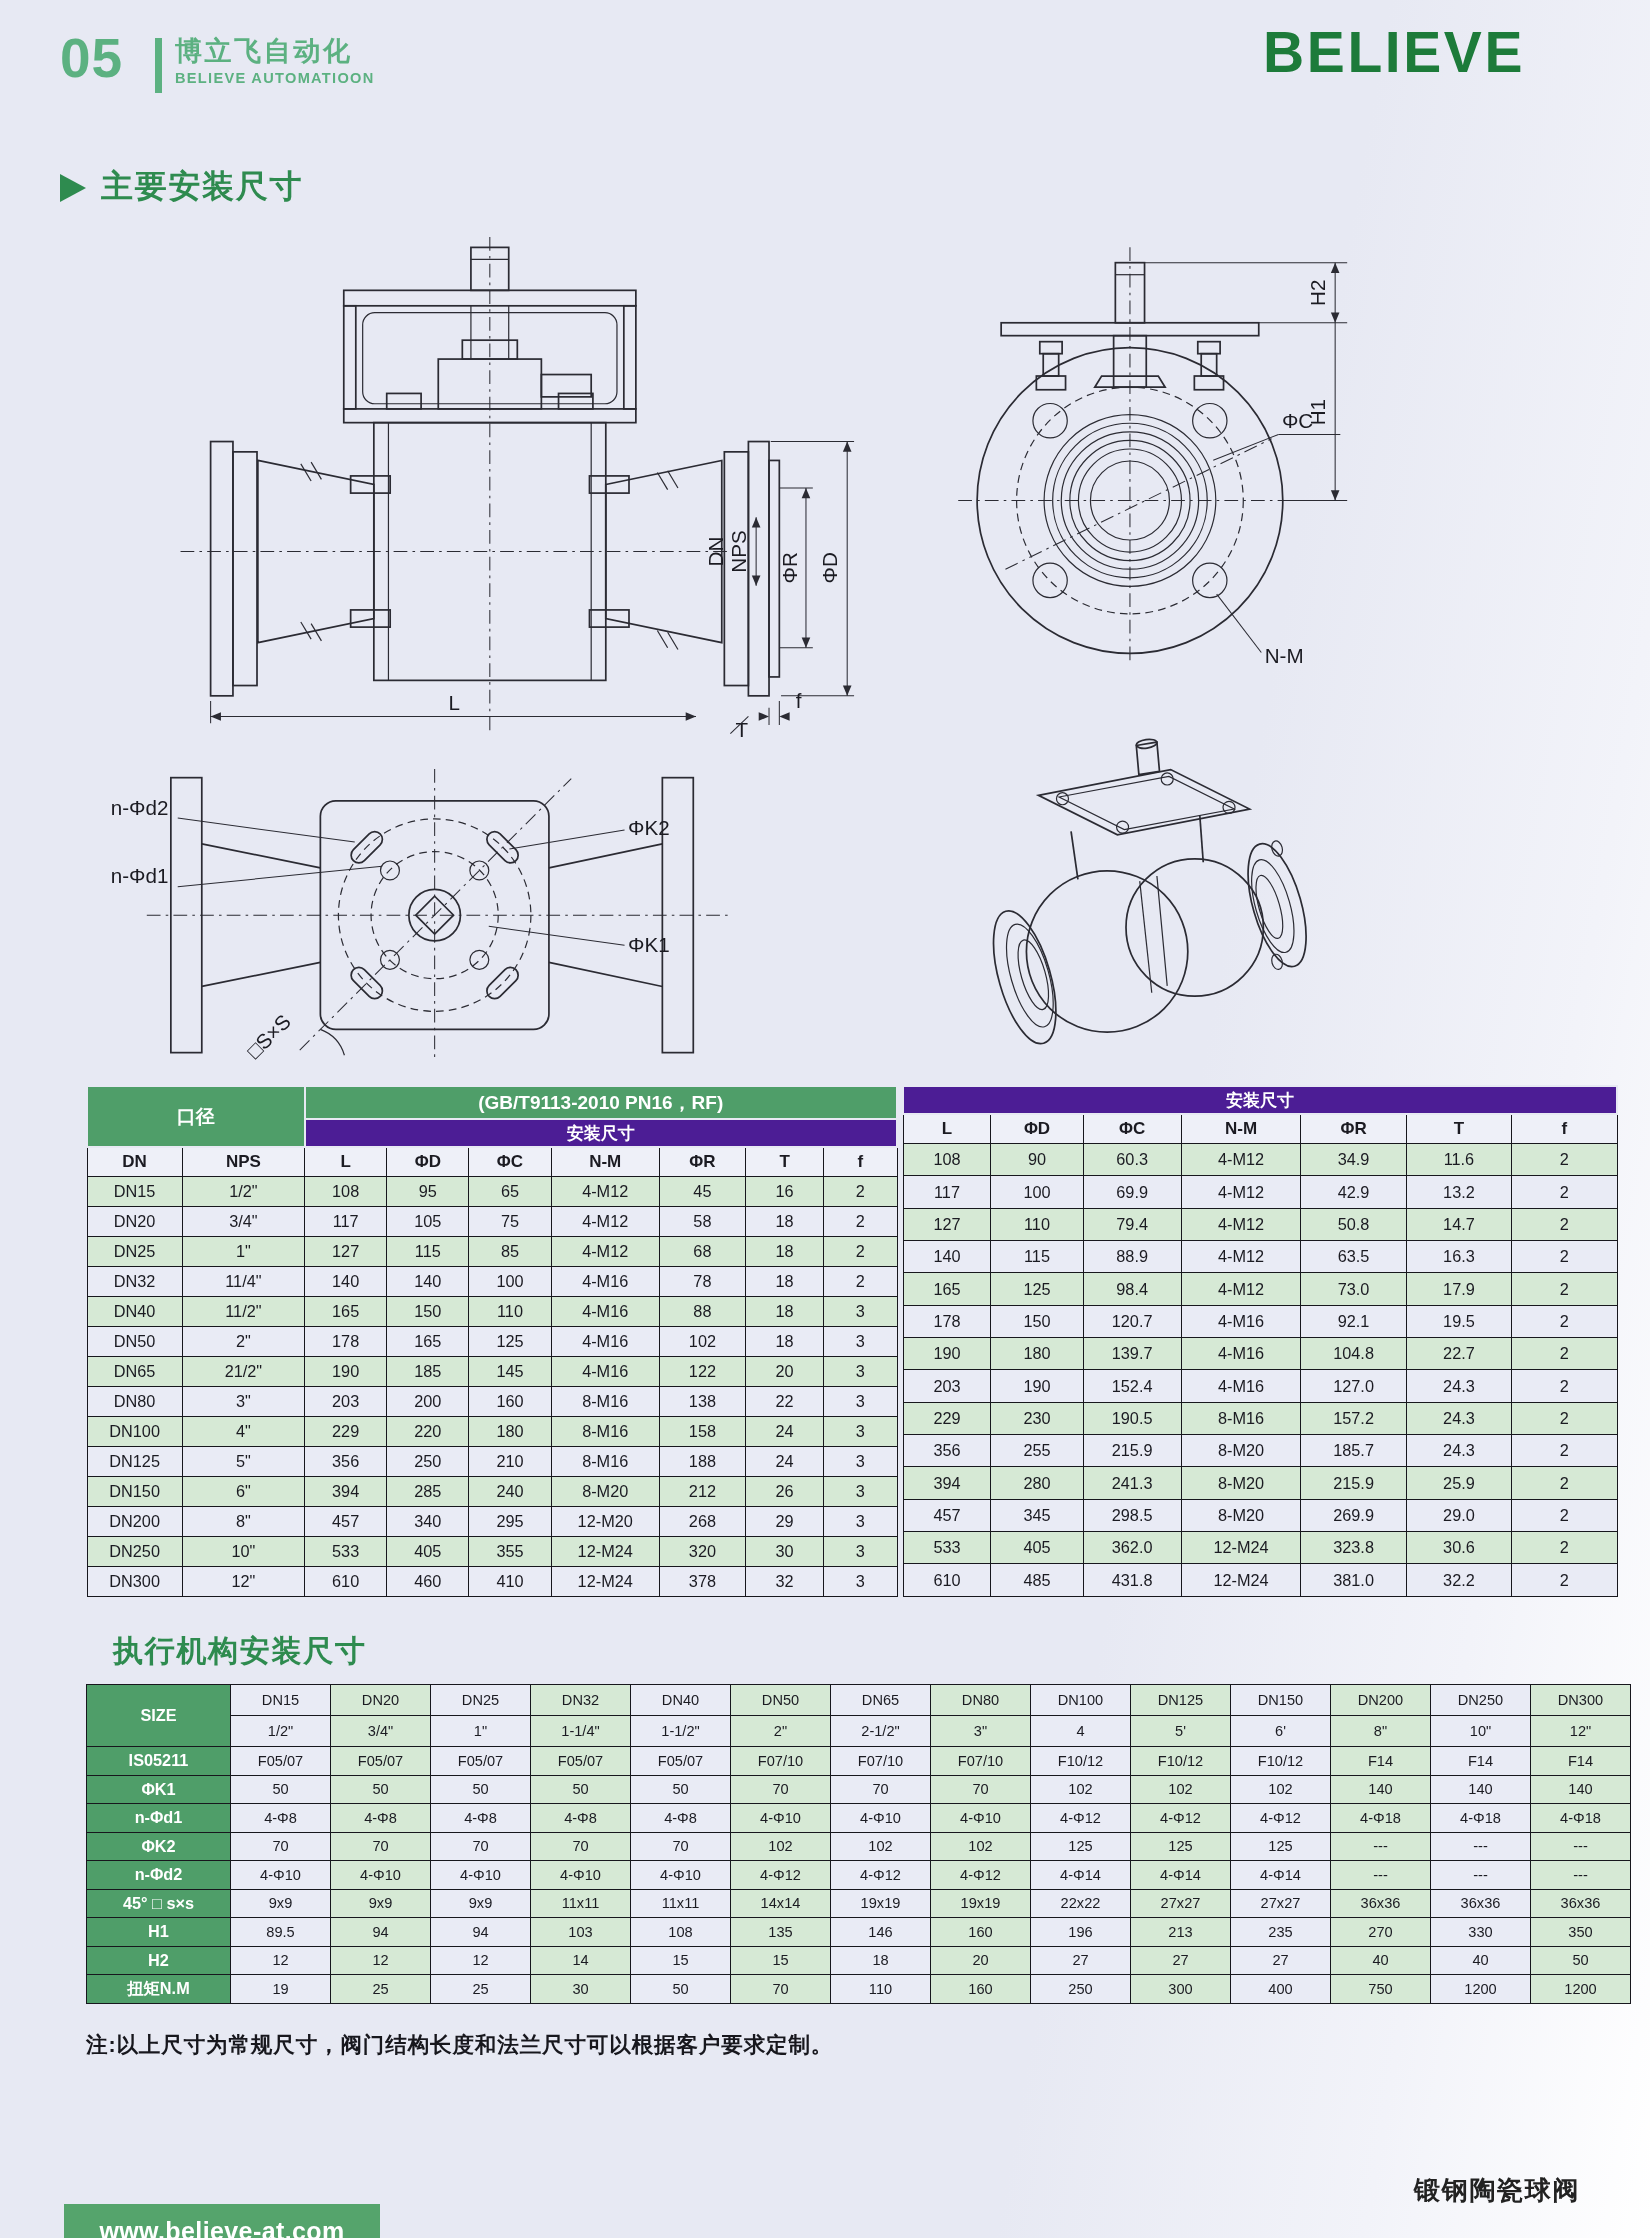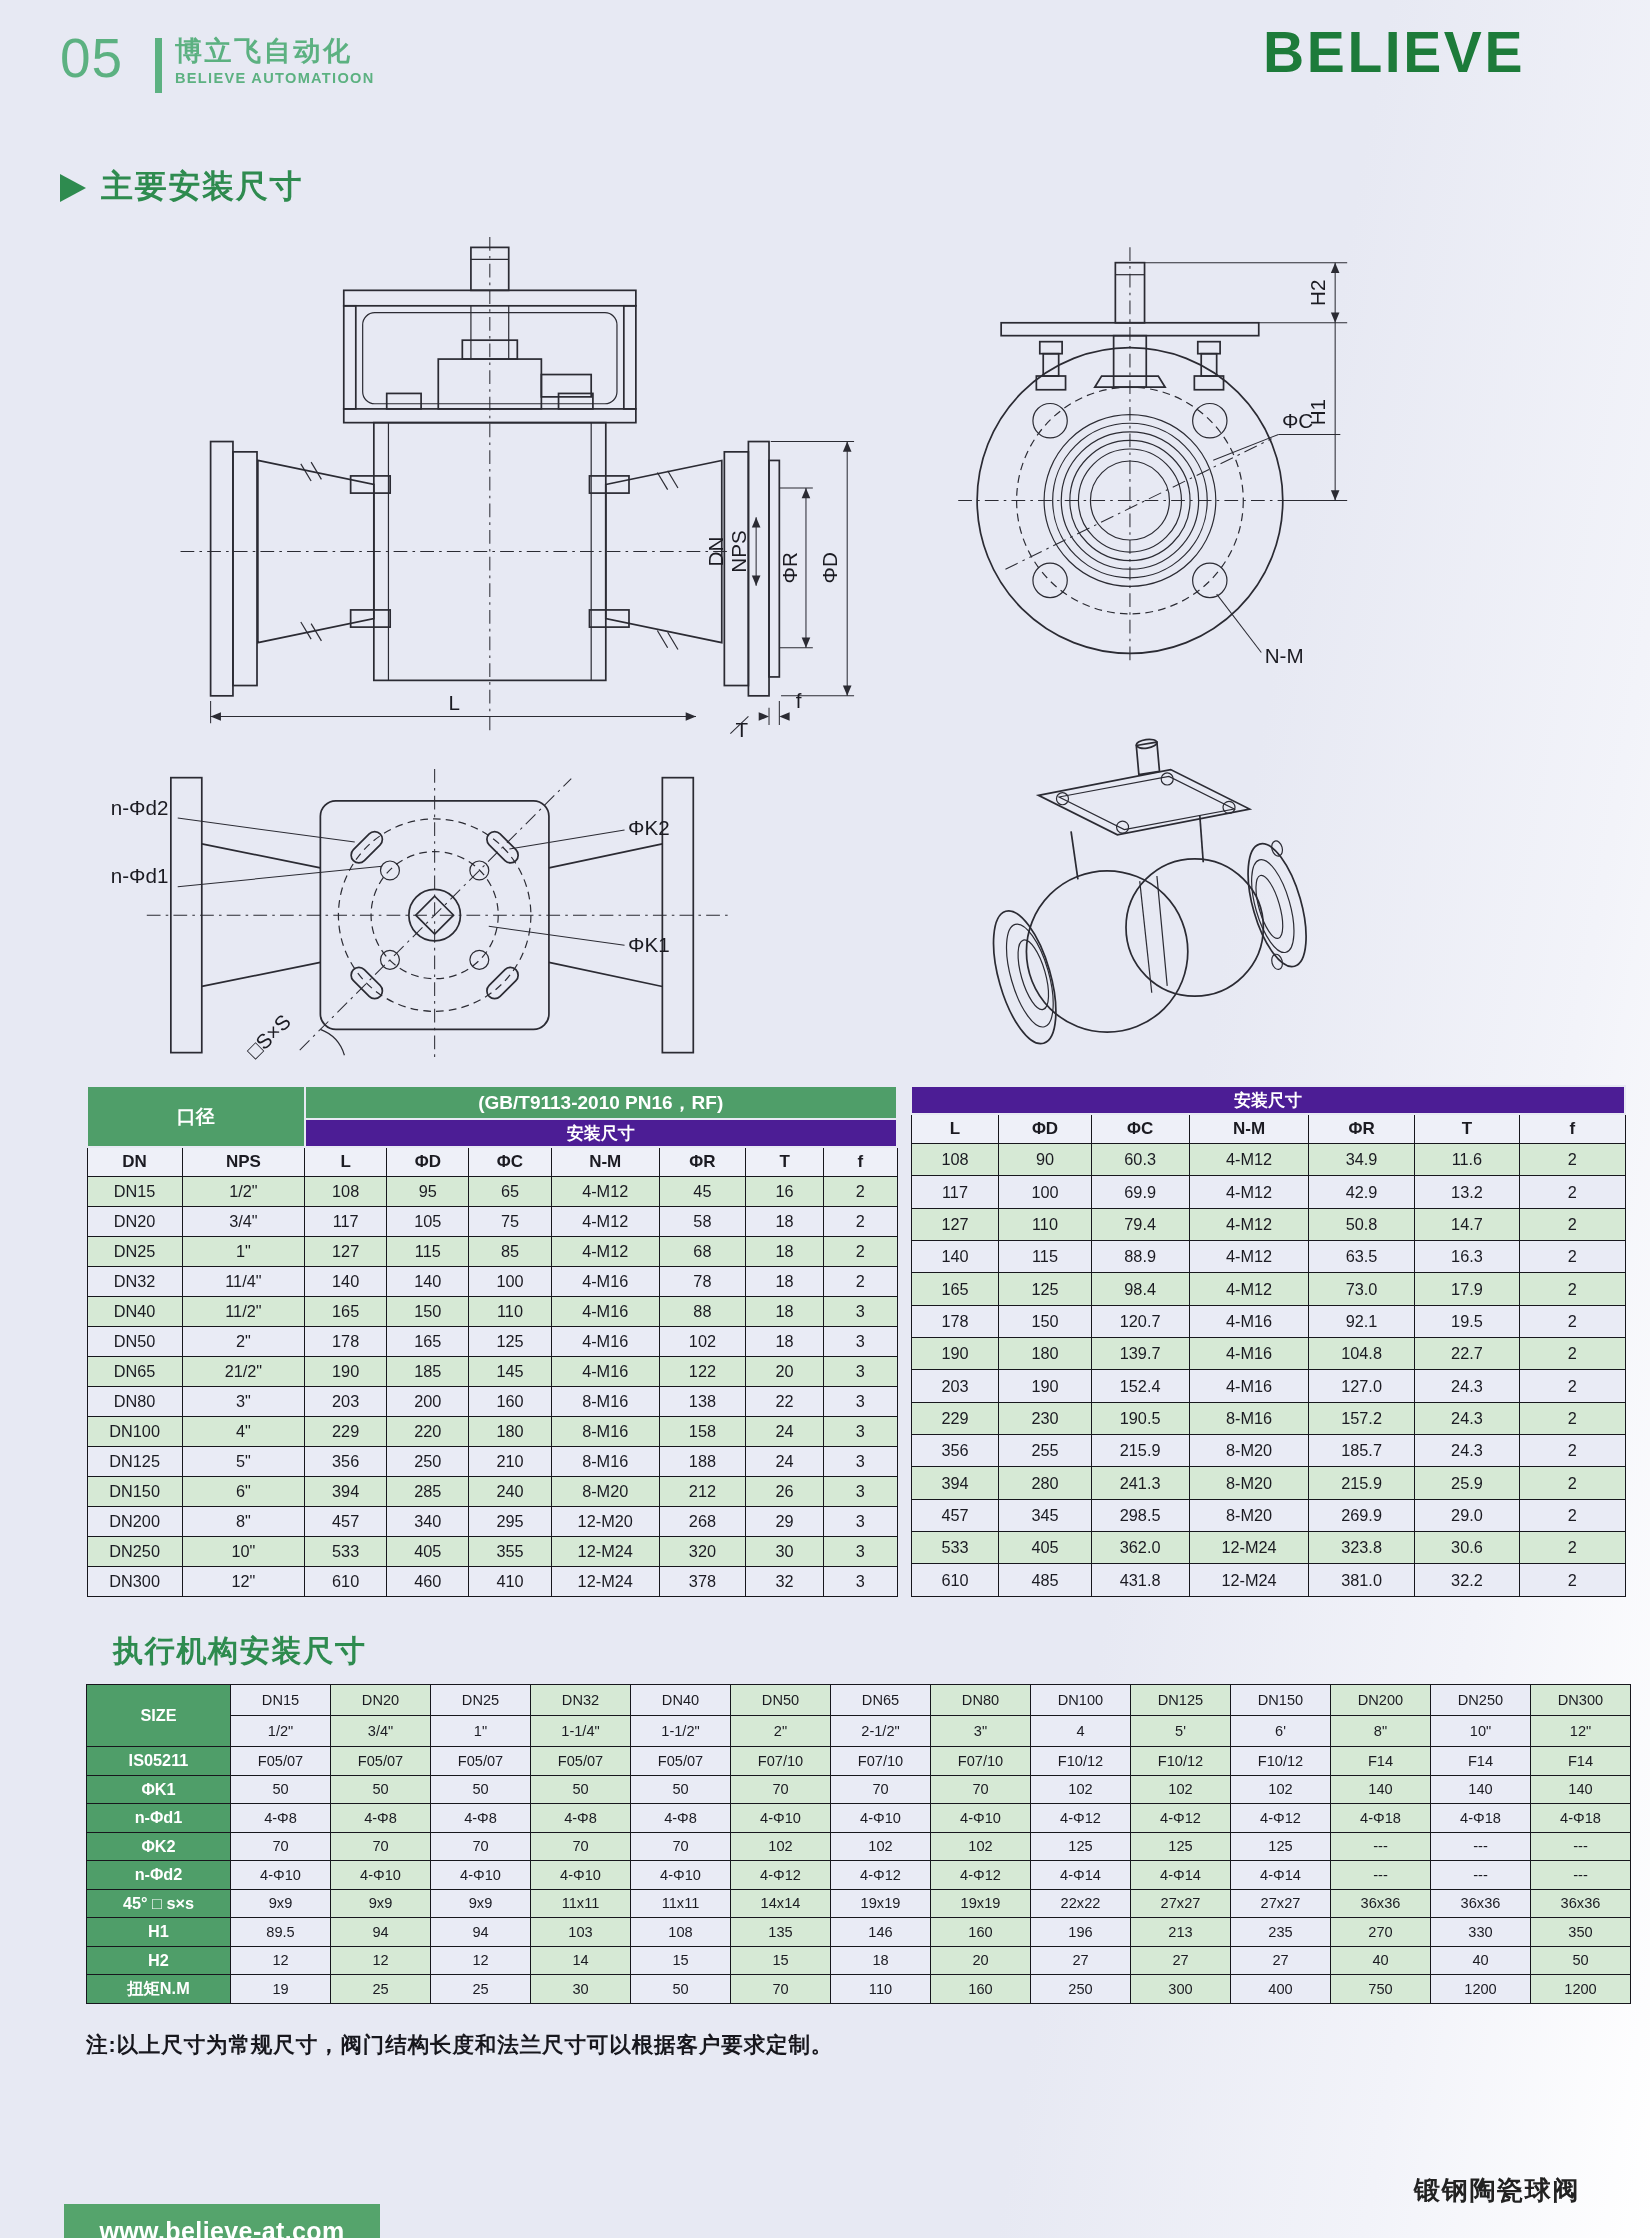--- a/index.html
+++ b/index.html
@@ -3,41 +3,41 @@
 <meta charset="utf-8">
 <style>
   html,body{margin:0;padding:0;}
   body{
     width:1650px;height:2239px;position:relative;overflow:hidden;
     background:linear-gradient(100deg,#e7e9f3 0%,#e7e9f3 68%,#f2f3f9 86%,#ffffff 100%);
     font-family:"Liberation Sans","DejaVu Sans",sans-serif;color:#1b1b22;
   }
   .abs{position:absolute;}
   
-  #page-num{left:60px;top:26px;font-size:55px;font-weight:400;color:#5cb181;letter-spacing:0.9px;}
+  #page-num{left:60px;top:26px;font-size:55px;font-weight:700;color:#5cb181;letter-spacing:0.9px;}
   #head-bar{left:155px;top:38px;width:6.9px;height:55px;background:#5cb181;}
   #brand-cn{left:175px;top:33px;font-size:27px;font-weight:700;color:#5cb181;letter-spacing:2.6px;}
   #brand-en{left:175px;top:70px;font-size:14.6px;font-weight:700;color:#5cb181;letter-spacing:1.3px;}
   #logo{left:1263px;top:19px;font-size:57px;font-weight:800;color:#1d7b3a;letter-spacing:2.6px;}
   
   .sec-title{font-size:32px;font-weight:700;color:#2e8b4f;letter-spacing:1.7px;}
   #sec1{left:101px;top:165px;}
   #tri{left:60px;top:174px;width:0;height:0;border-left:26px solid #2e8b4f;border-top:14.6px solid transparent;border-bottom:14.6px solid transparent;}
   #sec2{left:86px;top:1631px;font-size:30px;margin-left:27px;}
   
   svg{display:block;}
   .ln{stroke:#2b2b33;stroke-width:2;fill:none;}
   .lt{stroke:#2b2b33;stroke-width:1.4;fill:none;}
   .cl{stroke:#2b2b33;stroke-width:1.2;fill:none;stroke-dasharray:16 6 3 6;}
   .dsh{stroke:#2b2b33;stroke-width:1.4;fill:none;stroke-dasharray:9 6;}
   .dim{stroke:#2b2b33;stroke-width:1.2;fill:none;}
   .arr{fill:#2b2b33;stroke:none;}
   .svgtxt{font-family:"Liberation Sans",sans-serif;font-size:24px;fill:#1b1b22;}
   
-  #t1wrap{left:86px;top:1085px;width:1540px;display:flex;gap:12px;}
+  #t1wrap{left:86px;top:1085px;width:1540px;display:flex;gap:4px;}
   table{border-collapse:collapse;table-layout:fixed;}
   .t1{font-size:16.3px;}
   .t1 td,.t1 th{border:1.7px solid #17171d;text-align:center;vertical-align:middle;padding:0;height:29px;overflow:hidden;white-space:nowrap;}
   .t1 thead tr.grn th{background:#4f9e69;color:#fff;font-weight:700;font-size:19px;border:2.6px solid #e7e9f3;height:31px;}
   .t1 thead tr.grn2 th{background:#4c1d95;color:#fff;font-weight:700;font-size:17px;border:2.6px solid #e7e9f3;height:26px;}
   .t1 thead tr.colhdr th{background:#eef0f8;font-weight:700;font-size:17px;height:28px;}
   .t1 tbody tr:nth-child(odd) td{background:#d6e9d5;}
   .t1 tbody tr:nth-child(even) td{background:#e9ebf5;}
   #t1-left{width:812px;}
   #t1-right{width:716px;}

